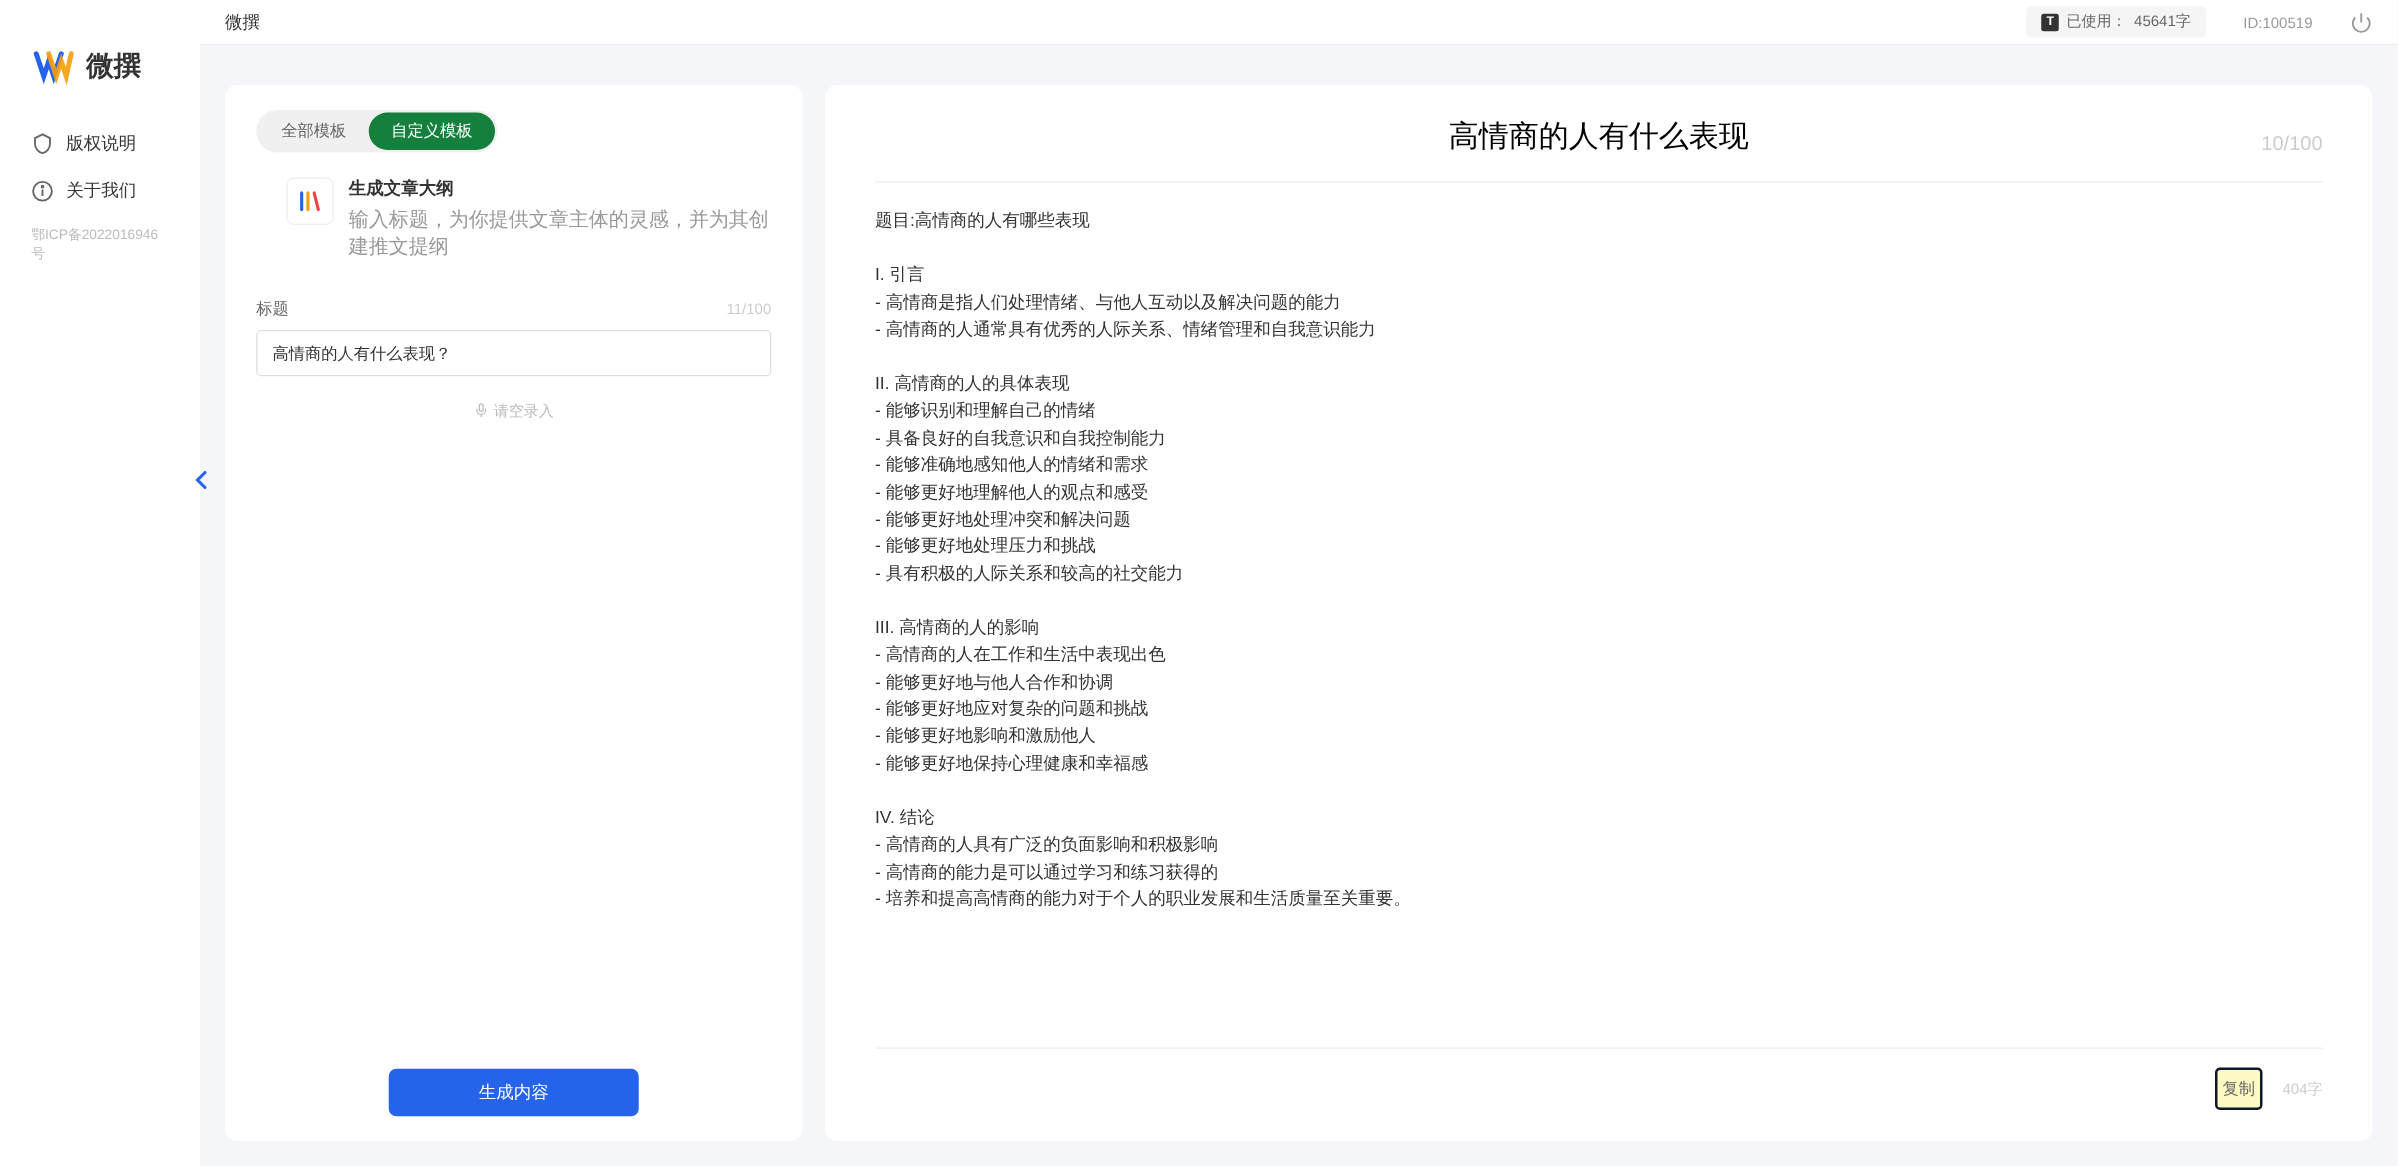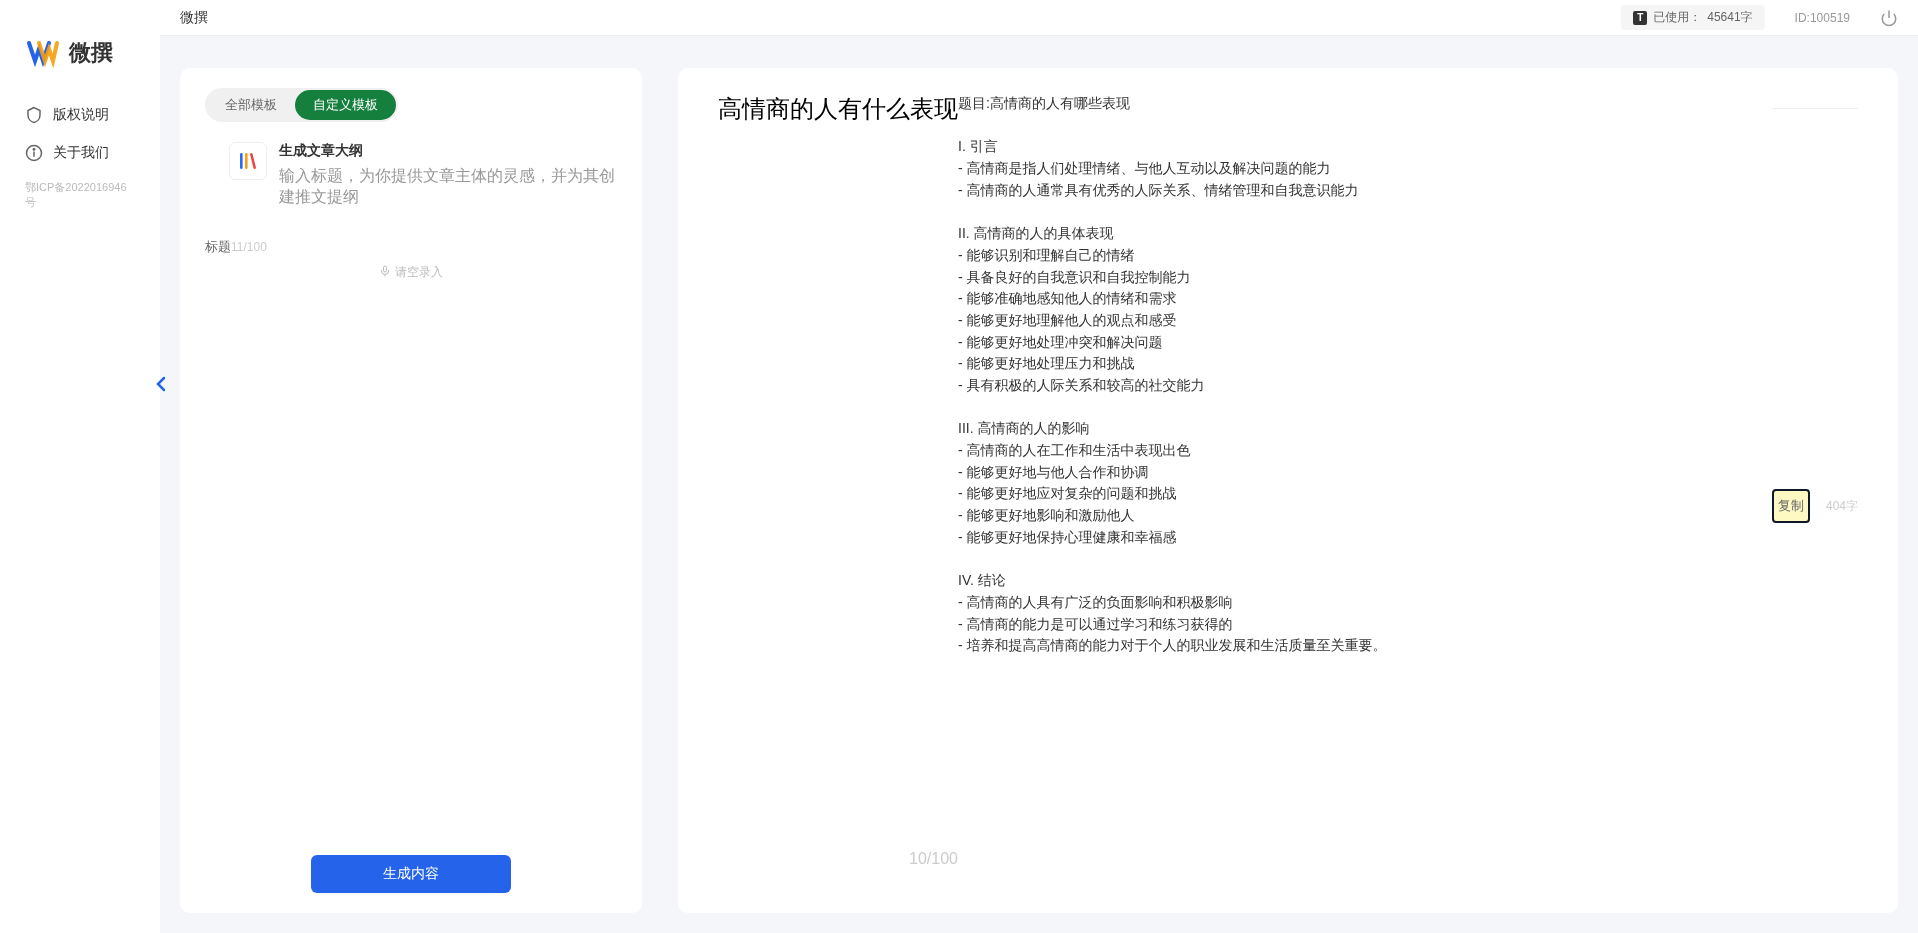--- a/index.html
+++ b/index.html
@@ -143,21 +143,21 @@
       height: 18px;
       cursor: pointer;
       display: flex;
       align-items: center;
       justify-content: center;
       color: #999;
     }
     .content {
       flex: 1;
       display: flex;
-      gap: 36px;
+      gap: 18px;
       padding: 32px 20px 20px;
     }
     .left-panel {
       width: 462px;
       background: #fff;
       border-radius: 10px;
       display: flex;
       flex-direction: column;
       padding: 20px 25px;
     }
@@ -206,20 +206,21 @@
       font-weight: bold;
       color: #333;
       margin-bottom: 6px;
     }
     .template-desc {
       font-size: 16px;
       color: #999;
     }
     .field-row {
       display: flex;
+      justify-content: space-between;
       align-items: center;
       margin-bottom: 8px;
     }
     .field-label {
       font-size: 13px;
       color: #666;
     }
     .field-counter {
       font-size: 12px;
       color: #ccc;
@@ -256,21 +257,21 @@
       font-size: 14px;
       cursor: pointer;
       text-align: center;
     }
     .right-panel {
       flex: 1;
       background: #fff;
       border-radius: 10px;
       padding: 25px 40px;
       display: flex;
-      flex-direction: row;
+      flex-direction: column;
       justify-content: flex-end;
     }
     .output-header {
       position: relative;
       margin-bottom: 20px;
     }
     .output-title {
       font-size: 24px;
       font-weight: 500;
       text-align: center;
@@ -397,20 +398,21 @@
           </div>
           <div class="template-info">
             <div class="template-title">生成文章大纲</div>
             <div class="template-desc">输入标题，为你提供文章主体的灵感，并为其创建推文提纲</div>
           </div>
         </div>
         <div class="field-row">
           <span class="field-label">标题</span>
           <span class="field-counter">11/100</span>
         </div>
+        <input class="title-input" value="高情商的人有什么表现？" style="">
         <div class="voice-input">
           <span>
             <svg width="12" height="12" viewBox="0 0 24 24" fill="none" stroke="#bbb" stroke-width="2">
               <rect x="9" y="2" width="6" height="12" rx="3"></rect>
               <path d="M5 10v2a7 7 0 0 0 14 0v-2"></path>
               <line x1="12" y1="19" x2="12" y2="23"></line>
             </svg>
           </span>
           <span>请空录入</span>
         </div>

